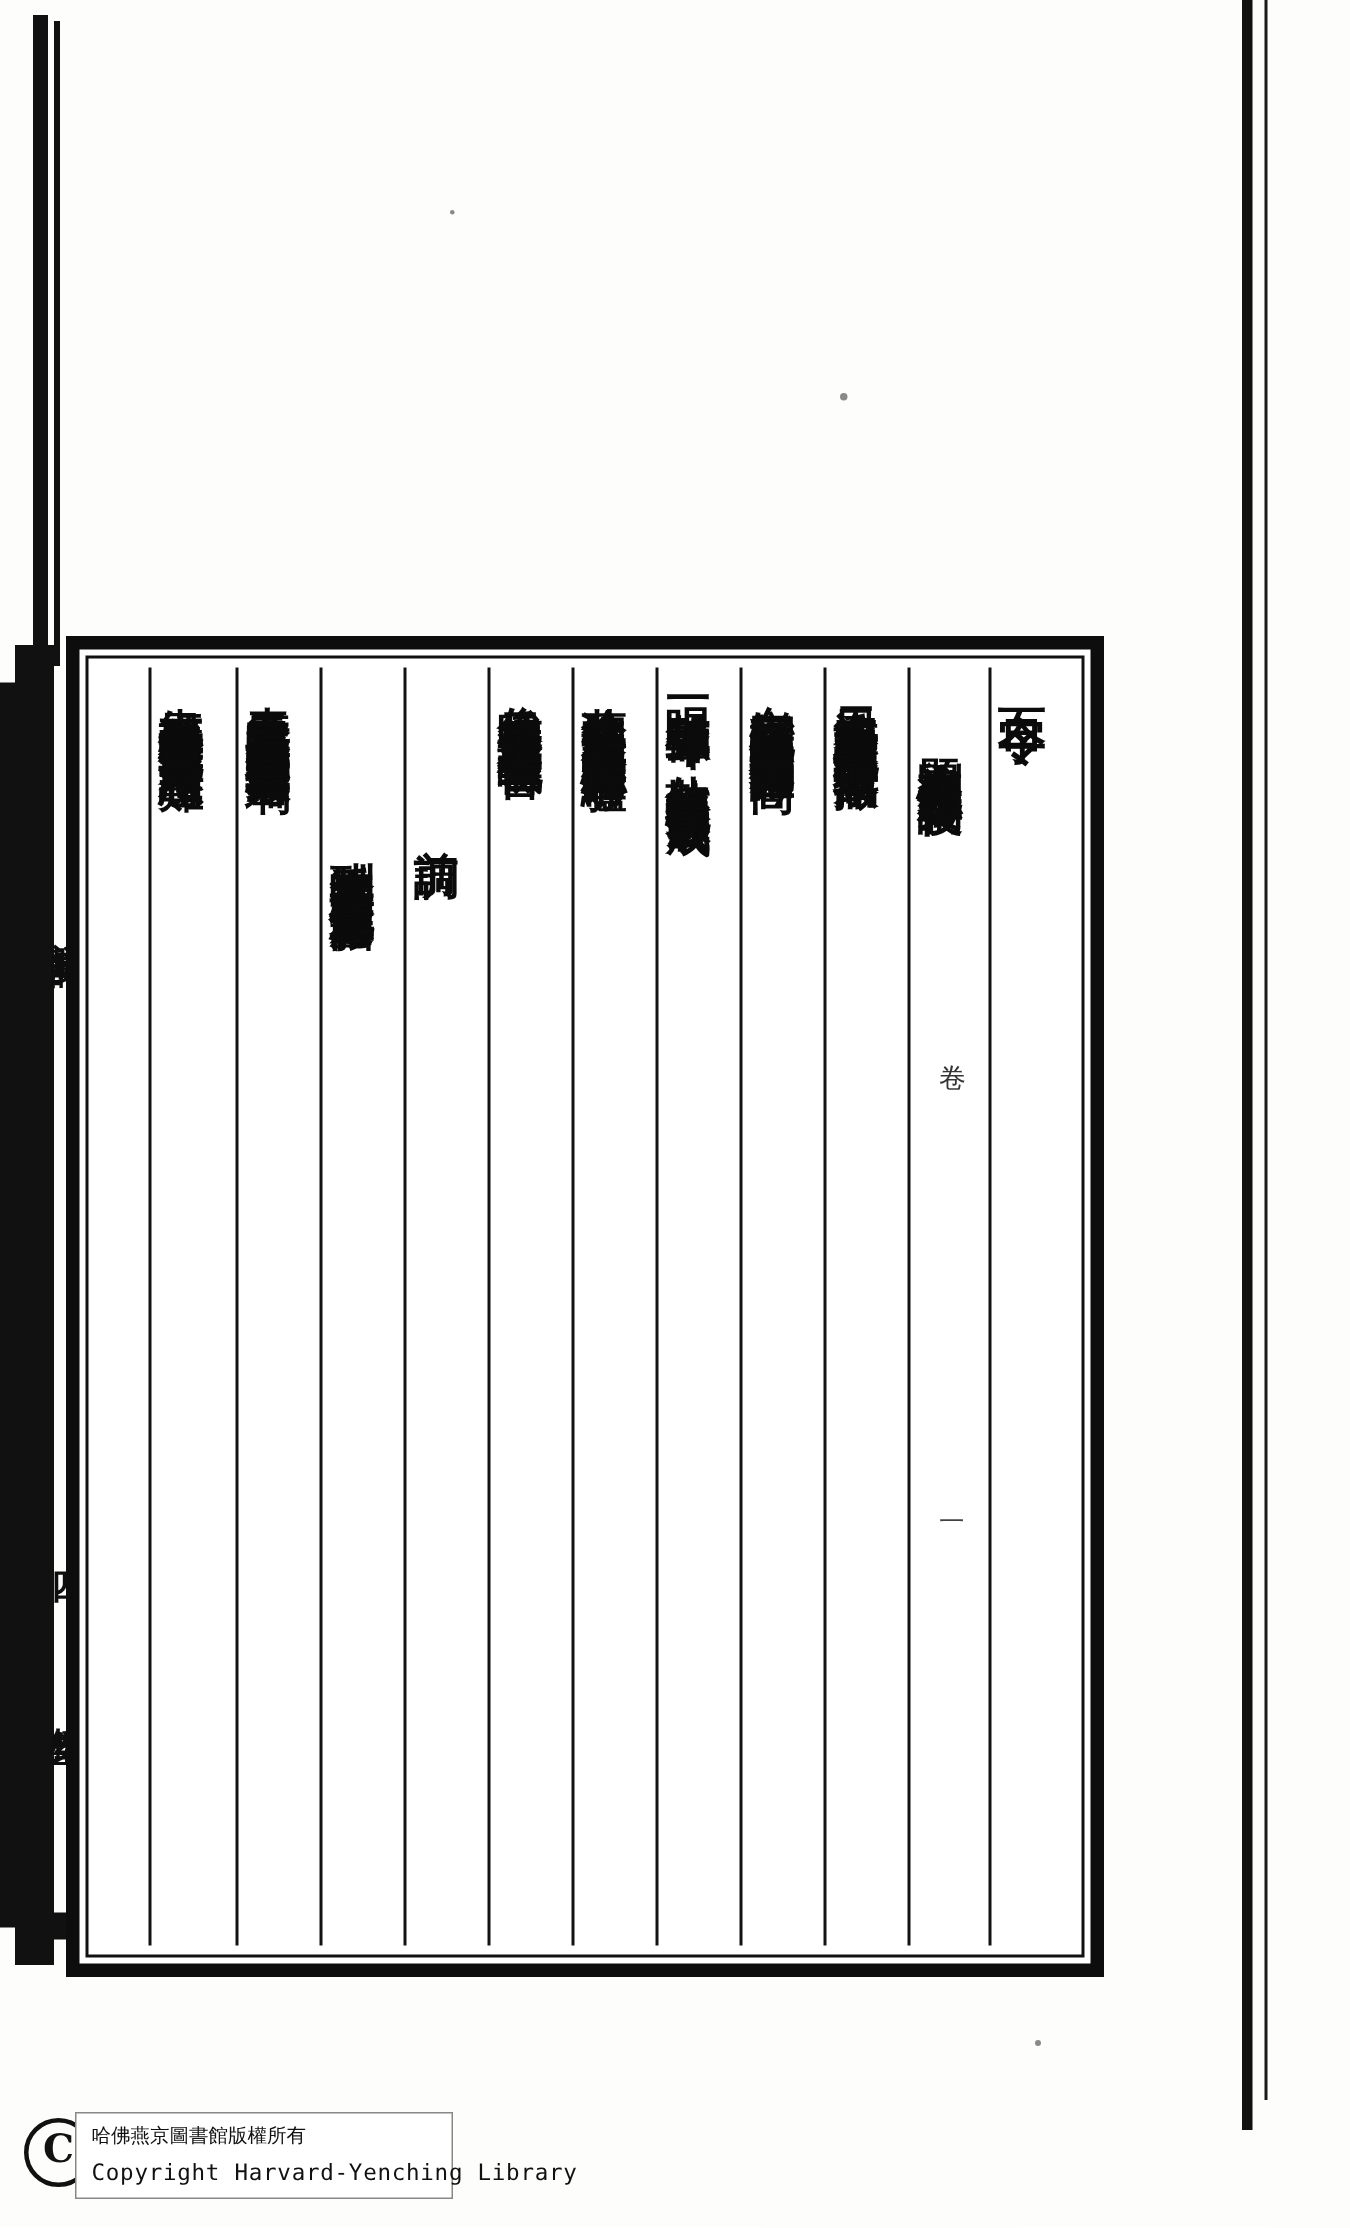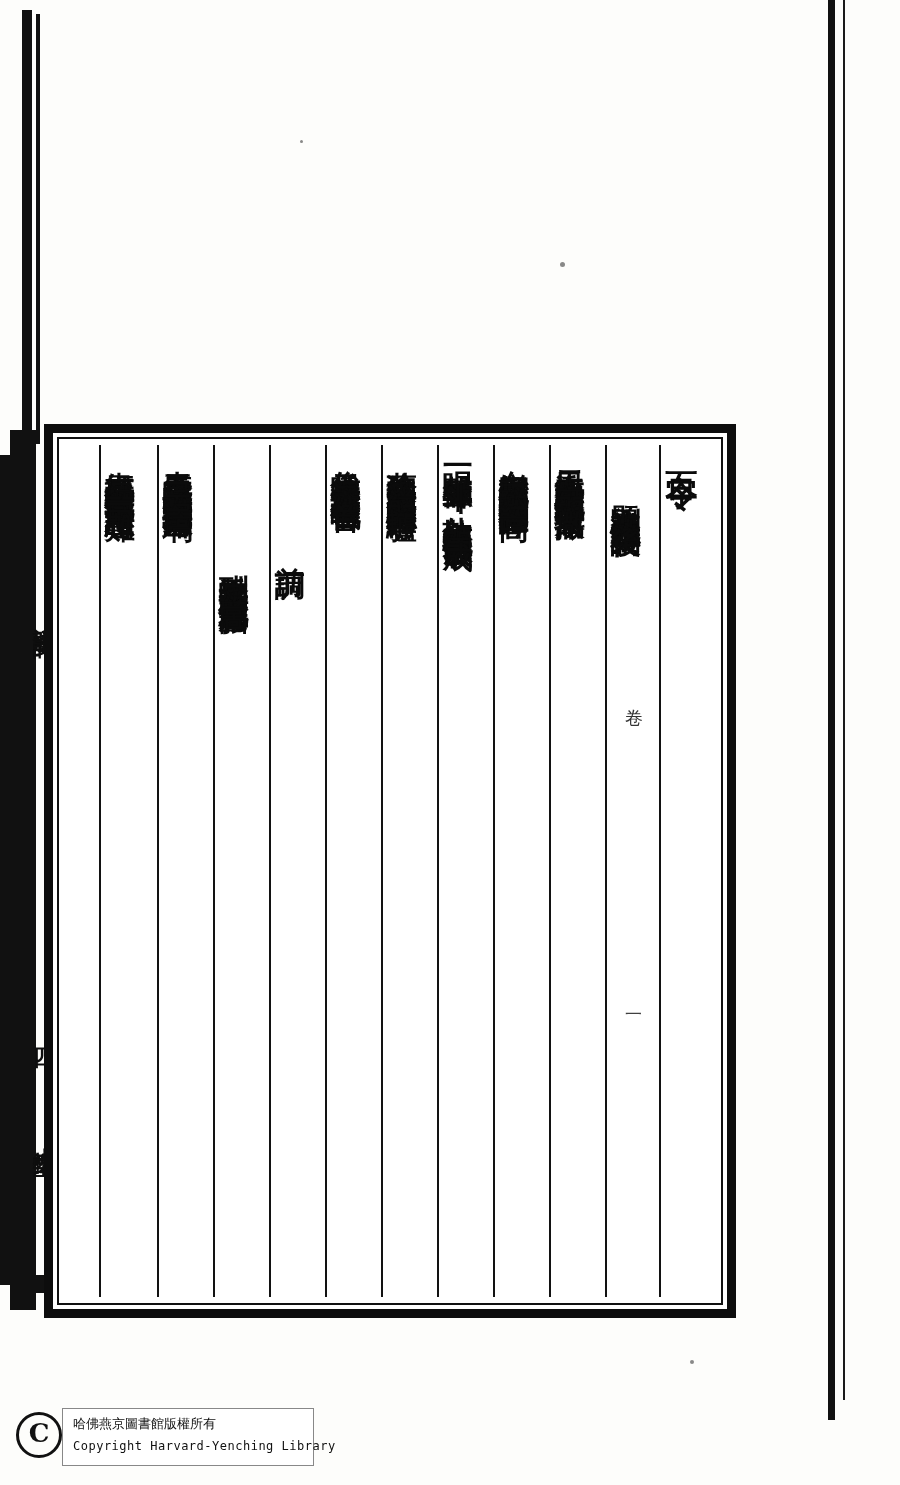--- a/index.html
+++ b/index.html
@@ -147,37 +147,37 @@
     color: #0e0e0e;
     letter-spacing: 2px;
   }
   #ml-series { left: 30px;  top: 610px;  font-size: 23px; }
   #ml-vol    { left: 30px;  top: 1030px; font-size: 23px; }
   #ml-studio { left: 30px;  top: 1130px; font-size: 22px; }
 
   
   .stamp {
     position: absolute;
-    left: 62px;
+    left: 50px;
     top: 1408px;
     width: 250px;
     height: 56px;
     border: 1px solid #888;
     background: #fff;
   }
   .stamp .line1,
   .stamp .line2 {
     position: absolute;
     left: 10px;
     font-family: "DejaVu Sans Mono", monospace;
     color: #111;
     white-space: nowrap;
   }
   .stamp .line1 { top: 6px;  font-size: 13px; letter-spacing: 0px; }
-  .stamp .line2 { top: 30px; font-size: 12px; letter-spacing: .5px; }
+  .stamp .line2 { top: 30px; font-size: 15px; letter-spacing: .5px; }
 
   .c-mark {
     position: absolute;
     left: 16px;
     top: 1412px;
     width: 40px;
     height: 40px;
     border: 3px solid #111;
     border-radius: 50%;
     color: #111;

